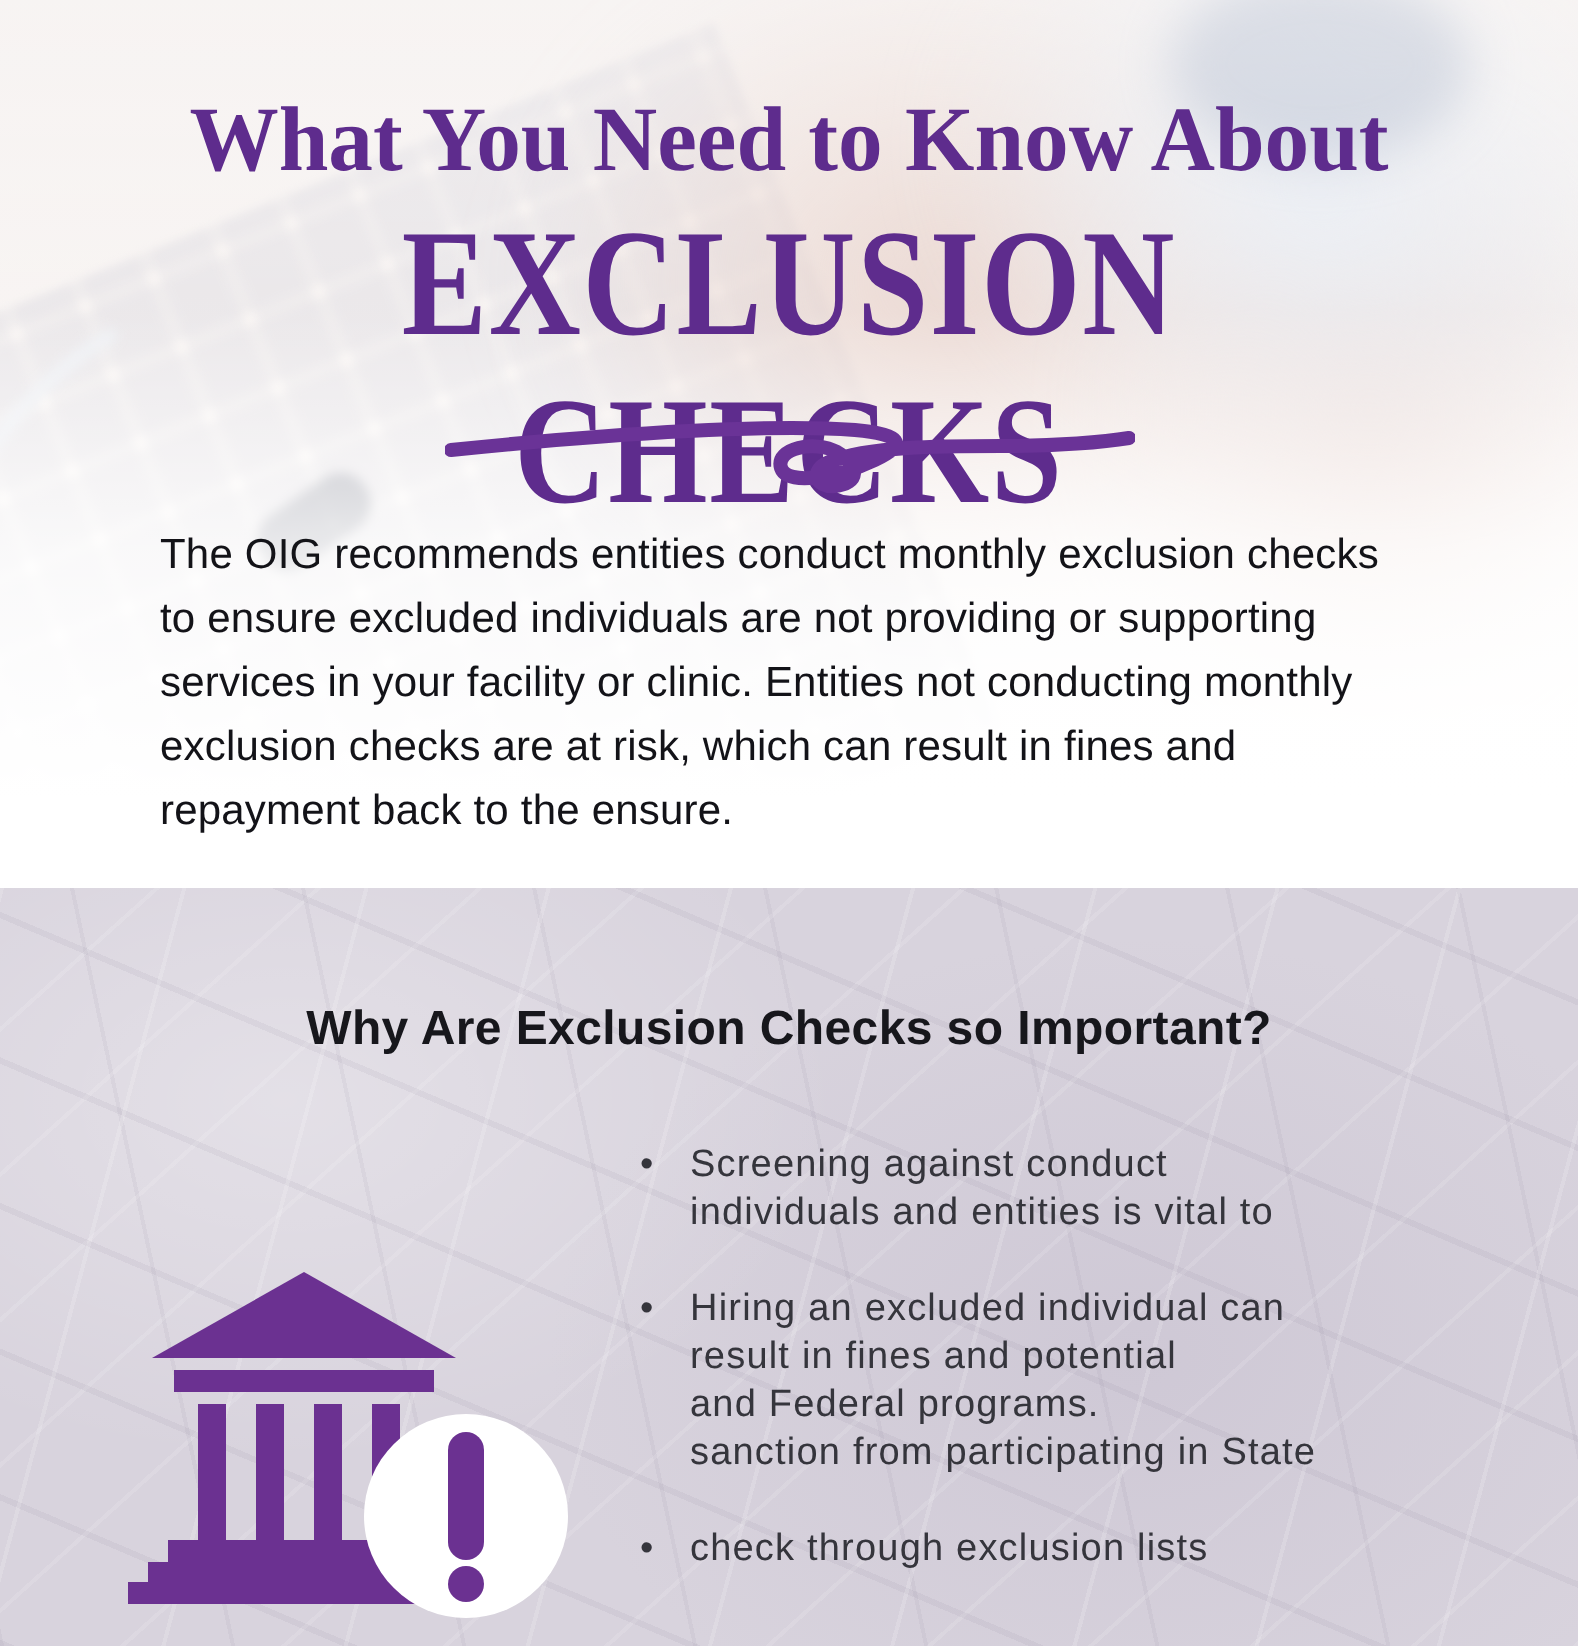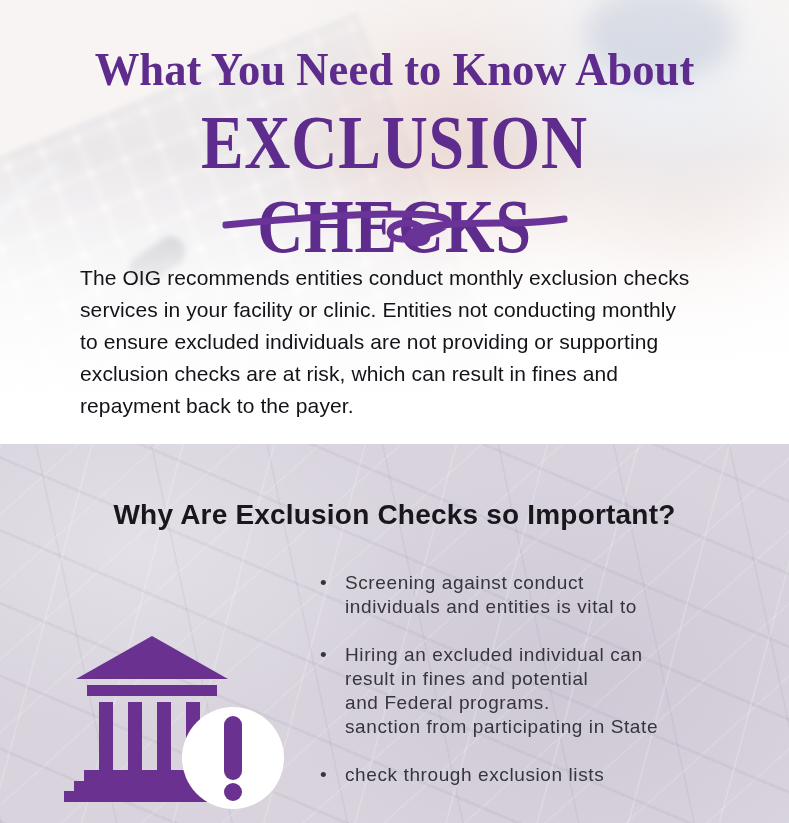--- a/index.html
+++ b/index.html
@@ -50,21 +50,21 @@
   .importance{position:absolute;left:0;top:444px;width:789px;height:379px;overflow:hidden;
     background-color:#D8D3DD;
     background-image:
       repeating-linear-gradient(105deg, rgba(255,255,255,.16) 0 2px, rgba(255,255,255,0) 2px 88px),
       repeating-linear-gradient(23deg, rgba(118,108,134,.08) 0 3px, rgba(255,255,255,0) 3px 67px),
       repeating-linear-gradient(-42deg, rgba(255,255,255,.12) 0 2px, rgba(255,255,255,0) 2px 54px),
       repeating-linear-gradient(78deg, rgba(118,108,134,.07) 0 2px, rgba(255,255,255,0) 2px 113px),
       radial-gradient(ellipse 400px 260px at 18% 28%, rgba(255,255,255,.30), rgba(255,255,255,0) 70%),
       radial-gradient(ellipse 420px 300px at 72% 62%, rgba(188,180,199,.35), rgba(188,180,199,0) 70%);}
   .importance-heading{position:absolute;top:54px;left:0;width:789px;margin:0;text-align:center;
-    font-size:28px;line-height:34px;font-weight:bold;color:#17171C;letter-spacing:.2px;}
+    font-size:24px;line-height:34px;font-weight:bold;color:#17171C;letter-spacing:.2px;}
   .bank-icon{position:absolute;left:56px;top:190px;}
   .bullet-list{position:absolute;left:318px;top:127px;margin:0;padding:0;list-style:none;width:450px;}
   .bullet-list li{position:relative;padding-left:27px;margin:0 0 24px 0;
     font-size:19px;line-height:24px;color:#35353C;letter-spacing:.6px;}
   .bullet-list li .dot{position:absolute;left:2px;top:0;font-size:19px;color:#35353C;}
   .bullet-list li .line{display:block;white-space:nowrap;}
 </style>
 </head>
 <body>
 
@@ -85,24 +85,24 @@
       <h1 class="title-sub">What You Need to Know About</h1>
       <h2 class="title-main">EXCLUSION CHECKS</h2>
       <svg class="flourish" width="345" height="44" viewBox="0 0 345 44">
         <path d="M3 19 C 90 10, 165 6, 205 9 C 228 11, 232 16, 215 24
                  C 196 33, 171 37, 168 28 C 165 18, 185 14, 196 20
                  C 208 27, 207 36, 195 37 C 185 38, 182 29, 192 25
                  C 212 17, 248 17, 278 17 C 306 17, 330 15, 342 13" fill="none" stroke="#6A3397" stroke-width="7" stroke-linecap="round"></path>
       </svg>
       <p class="intro">
         <span>The OIG recommends entities conduct monthly exclusion checks</span>
+        <span>to ensure excluded individuals are not providing or supporting</span>
         <span>services in your facility or clinic. Entities not conducting monthly</span>
-        <span>to ensure excluded individuals are not providing or supporting</span>
         <span>exclusion checks are at risk, which can result in fines and</span>
-        <span>repayment back to the payer.</span>
+        <span>repayment back to the ensure.</span>
       </p>
     </div>
   </section>
 
   <section class="importance">
     <h3 class="importance-heading">Why Are Exclusion Checks so Important?</h3>
 
     <svg class="bank-icon" width="236" height="186" viewBox="0 0 236 186">
       <g fill="#6B3191">
         <polygon points="96,2 172,45 20,45"></polygon>

